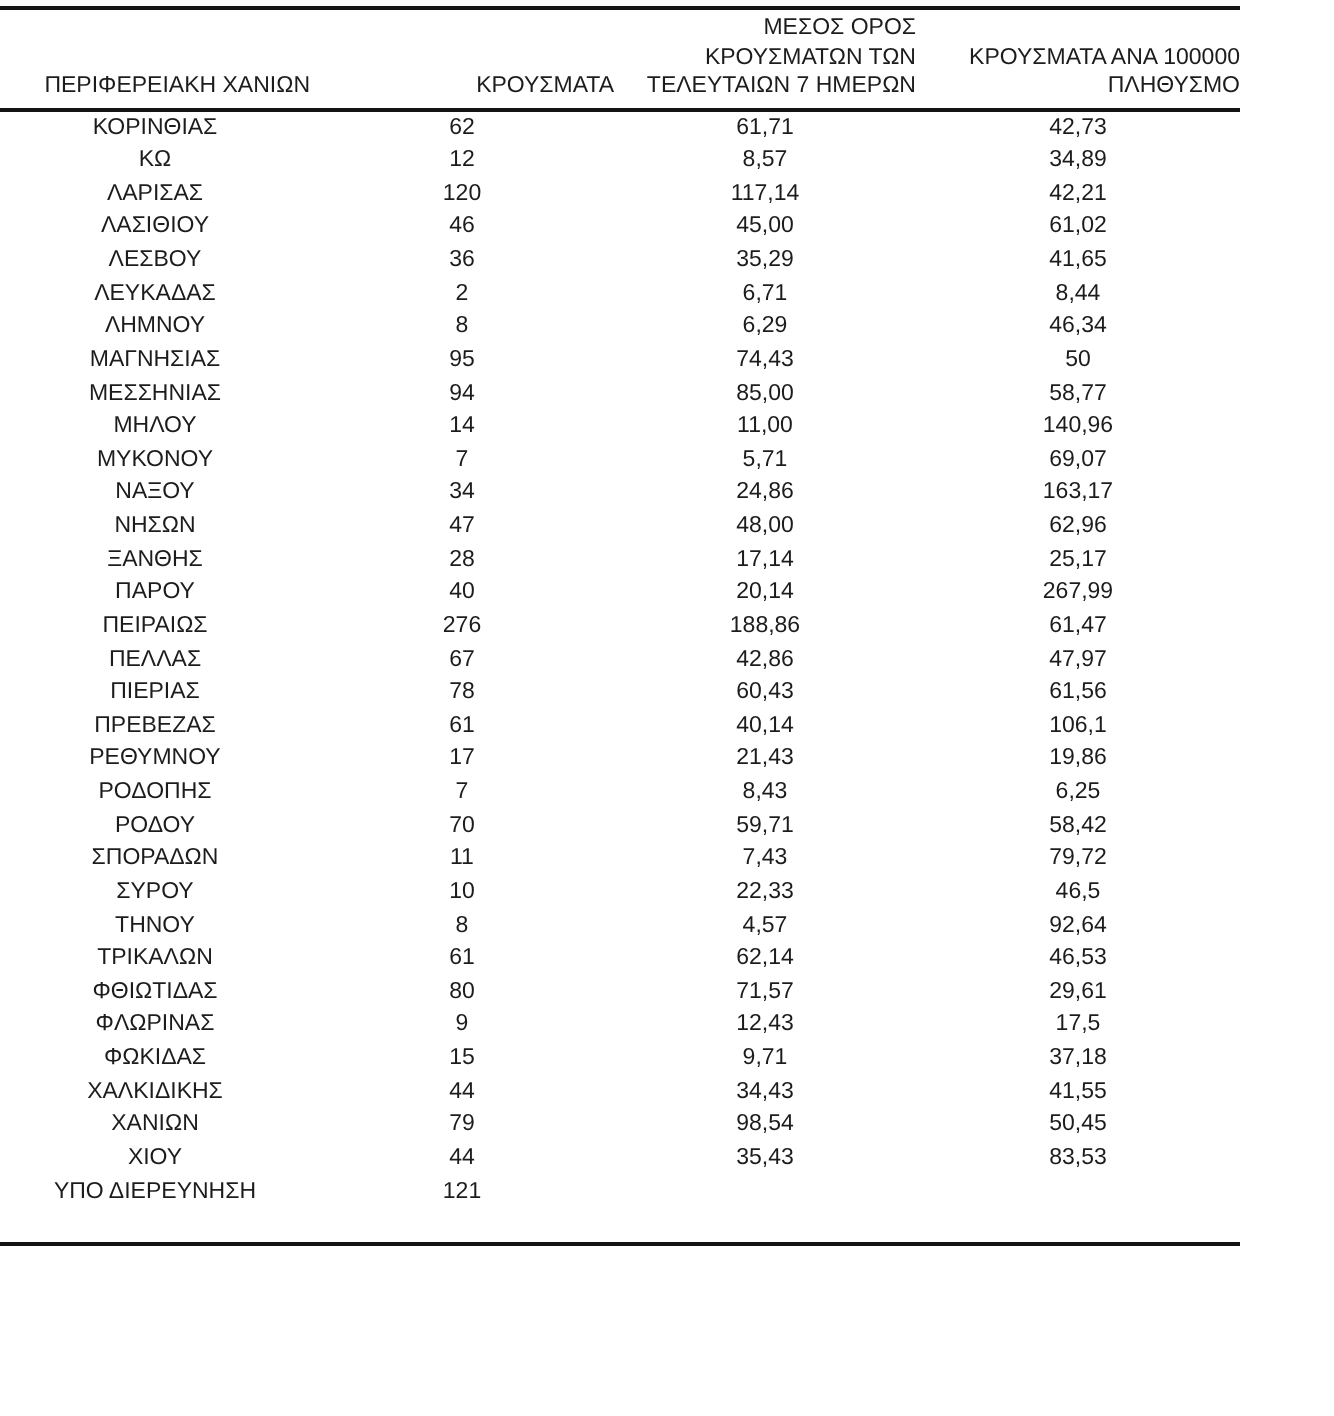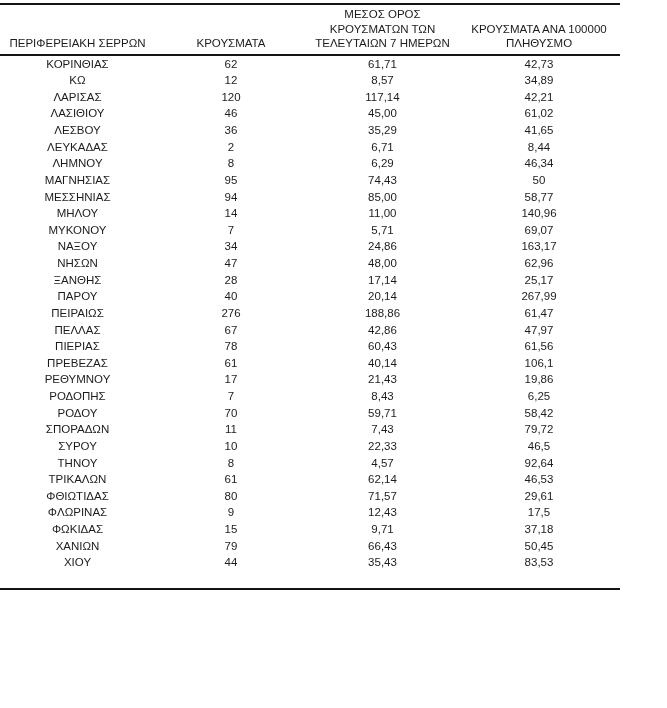--- a/index.html
+++ b/index.html
@@ -25,21 +25,21 @@
     border-bottom: 2px solid #141414;
   }
   col.c-region  { width: 155px; }
   col.c-cases   { width: 152px; }
   col.c-avg     { width: 151px; }
   col.c-per100k { width: 162px; }
   thead th {
     font-weight: 400;
     font-size: 11.5px;
     line-height: 14.5px;
-    text-align: center;
+    text-align: right;
     vertical-align: bottom;
     white-space: pre-line;
     padding: 2px 0 3px 0;
     border-bottom: 2px solid #141414;
     color: #1c1c1c;
   }
   tbody td {
     font-size: 11.5px;
     text-align: center;
     height: 16.62px;
@@ -59,21 +59,21 @@
 <div class="page">
   <table class="cases-table">
     <colgroup>
       <col class="c-region">
       <col class="c-cases">
       <col class="c-avg">
       <col class="c-per100k">
     </colgroup>
     <thead>
       <tr>
-        <th>ΠΕΡΙΦΕΡΕΙΑΚΗ ΣΕΡΡΩΝ</th>
+        <th>ΠΕΡΙΦΕΡΕΙΑΚΗ ΧΑΝΙΩΝ</th>
         <th>ΚΡΟΥΣΜΑΤΑ</th>
         <th>ΜΕΣΟΣ ΟΡΟΣ
 ΚΡΟΥΣΜΑΤΩΝ ΤΩΝ
 ΤΕΛΕΥΤΑΙΩΝ 7 ΗΜΕΡΩΝ</th>
         <th>ΚΡΟΥΣΜΑΤΑ ΑΝΑ 100000
 ΠΛΗΘΥΣΜΟ</th>
       </tr>
     </thead>
     <tbody id="table-body">
         <tr>
@@ -244,30 +244,42 @@
           <td>12,43</td>
           <td>17,5</td>
         </tr>
         <tr>
           <td>ΦΩΚΙΔΑΣ</td>
           <td>15</td>
           <td>9,71</td>
           <td>37,18</td>
         </tr>
         <tr>
+          <td>ΧΑΛΚΙΔΙΚΗΣ</td>
+          <td>44</td>
+          <td>34,43</td>
+          <td>41,55</td>
+        </tr>
+        <tr>
           <td>ΧΑΝΙΩΝ</td>
           <td>79</td>
-          <td>66,43</td>
+          <td>98,54</td>
           <td>50,45</td>
         </tr>
         <tr>
           <td>ΧΙΟΥ</td>
           <td>44</td>
           <td>35,43</td>
           <td>83,53</td>
+        </tr>
+        <tr>
+          <td>ΥΠΟ ΔΙΕΡΕΥΝΗΣΗ</td>
+          <td>121</td>
+          <td></td>
+          <td></td>
         </tr>
       </tbody>
     <tfoot>
       <tr>
         <td class="spacer-cell" colspan="4"></td>
       </tr>
     </tfoot>
   </table>
 </div>
 

